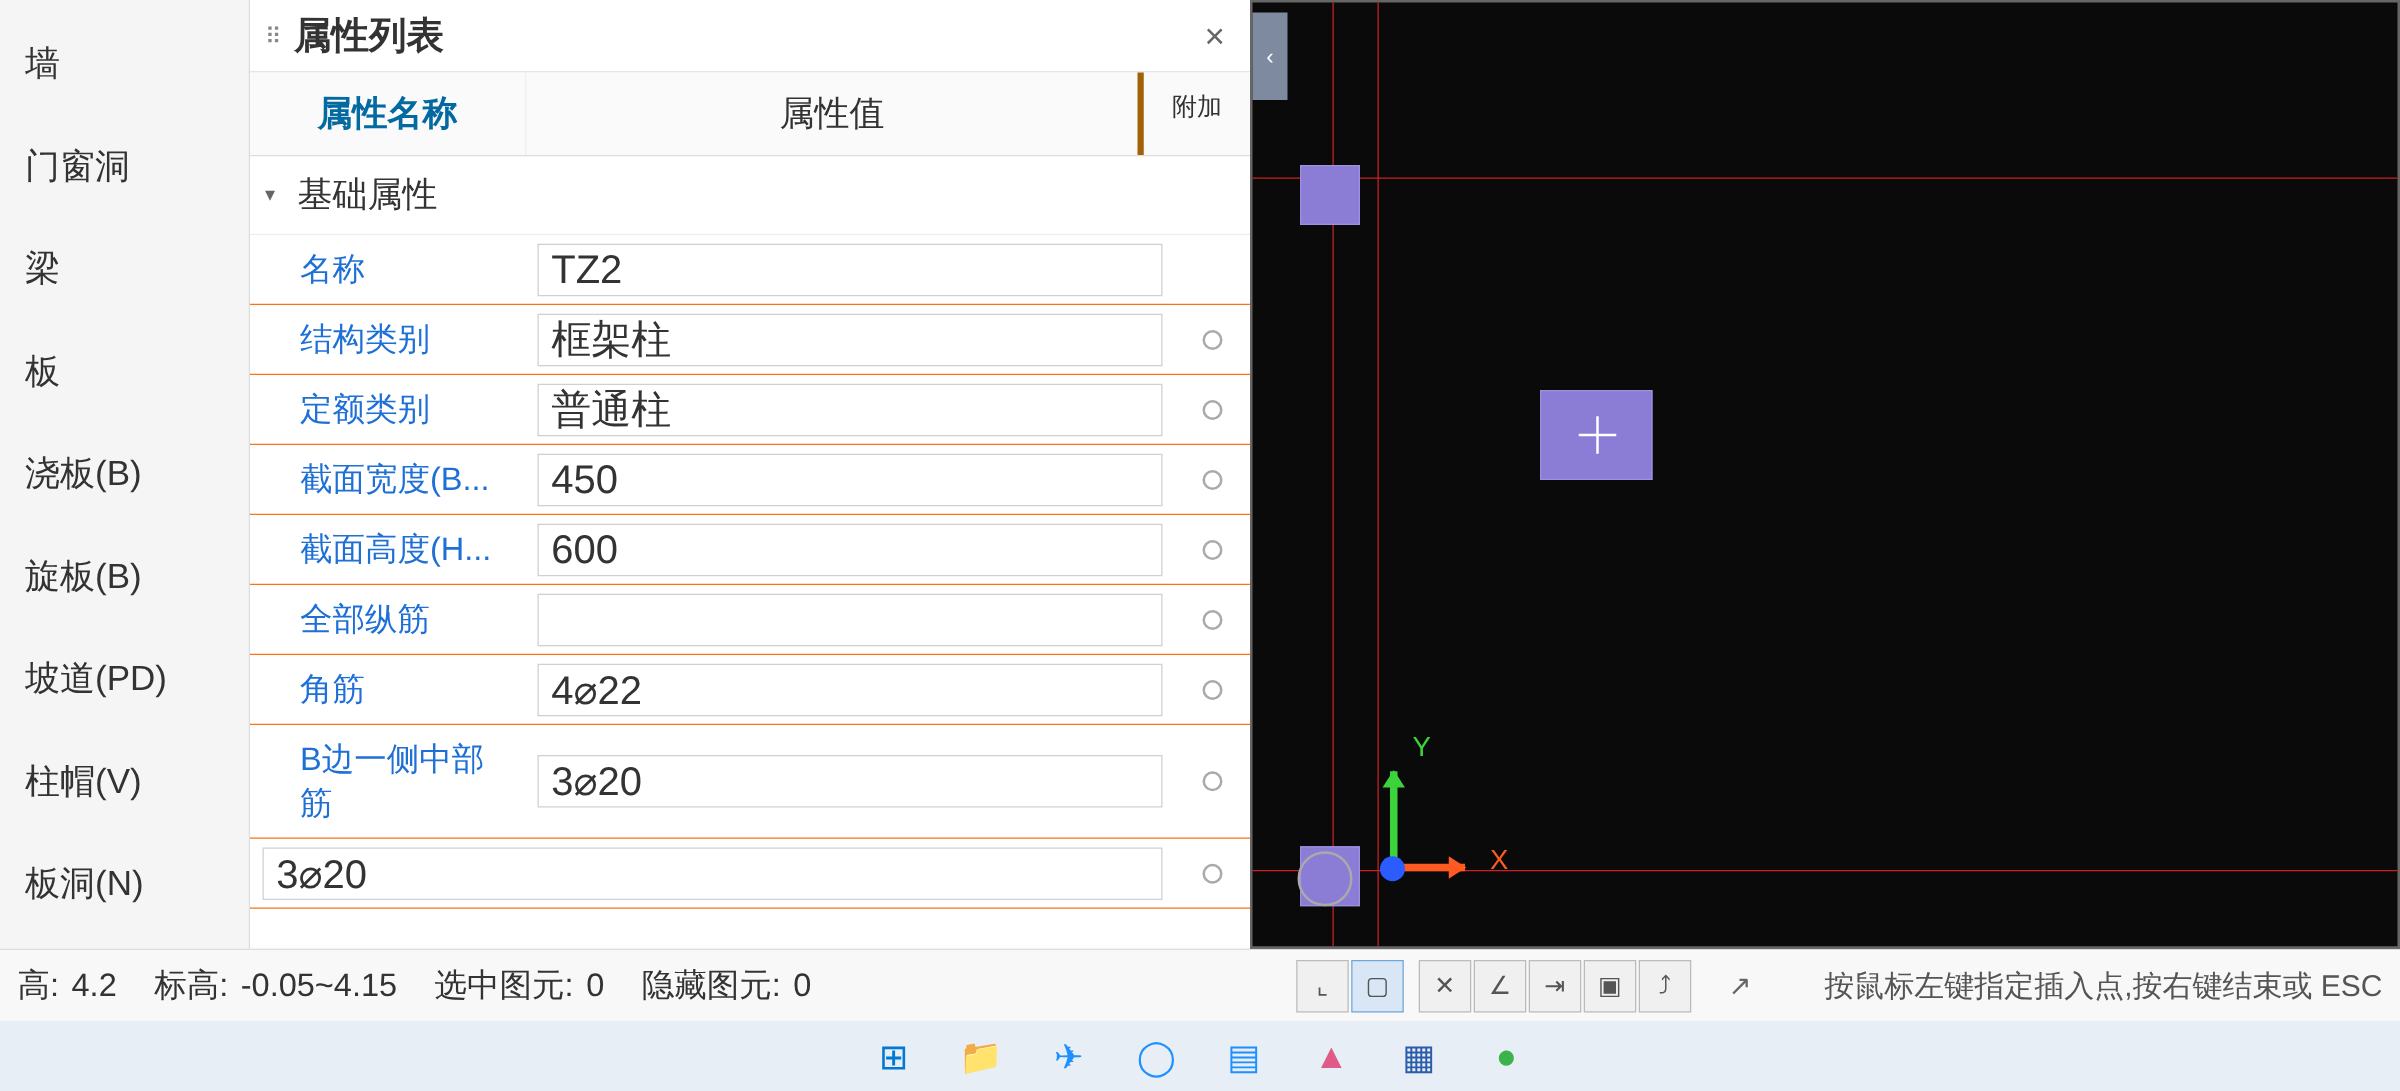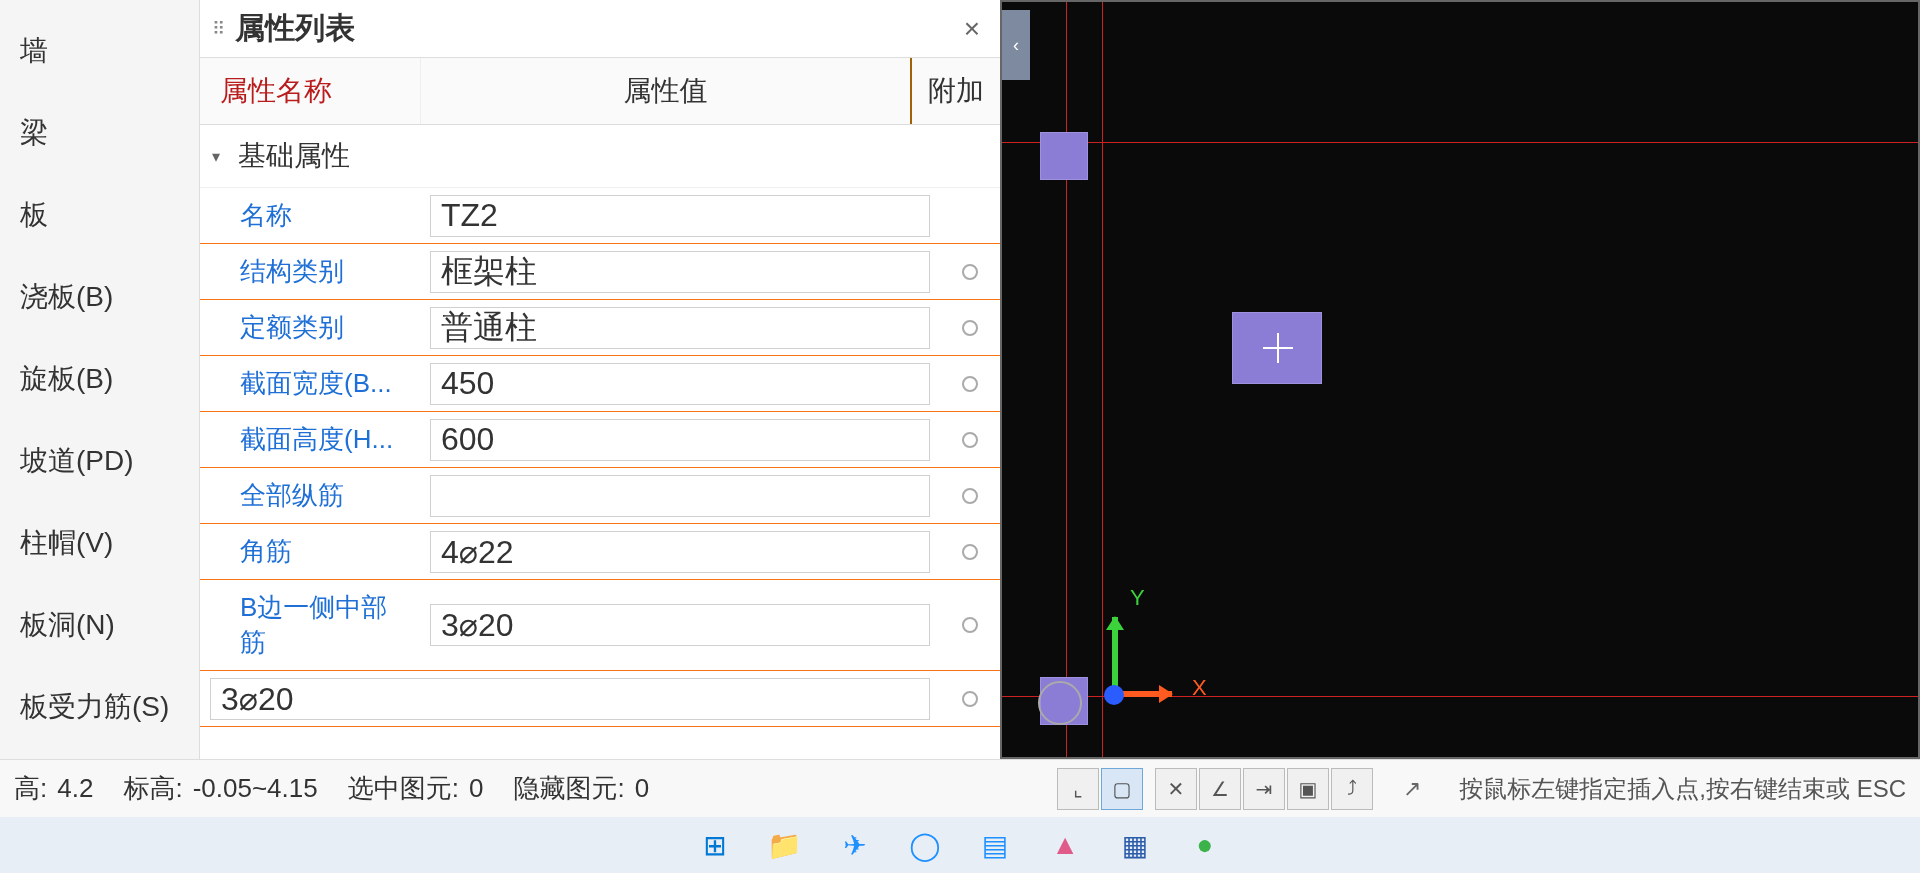--- a/index.html
+++ b/index.html
@@ -9,23 +9,23 @@
     .left-sidebar { width: 200px; background: #f5f5f5; padding: 10px 0; border-right: 1px solid #ddd; }
     .sidebar-item { padding: 22px 20px; font-size: 28px; color: #333; cursor: pointer; }
     
     .properties-panel { width: 800px; background: #fff; display: flex; flex-direction: column; }
     .panel-header { display: flex; align-items: center; padding: 8px 12px; border-bottom: 1px solid #ddd; }
     .panel-header-dots { color: #888; font-size: 18px; margin-right: 10px; }
     .panel-header-title { flex: 1; font-size: 30px; color: #333; font-weight: bold; }
     .panel-header-close { font-size: 28px; color: #666; cursor: pointer; padding: 0 8px; }
     
     .prop-table-header { display: flex; border-bottom: 1px solid #ddd; background: #fafafa; }
-    .col-name-h { width: 220px; padding: 14px 20px; font-size: 28px; color: #b91c1c; }
+    .col-name-h { width: 220px; padding: 14px 20px; font-size: 28px; text-align: center; color: #0369a1; font-weight: bold; }
     .col-value-h { flex: 1; padding: 14px 20px; font-size: 28px; text-align: center; color: #333; border-left: 1px solid #eee; }
-    .col-extra-h { width: 90px; padding: 14px 6px; font-size: 28px; text-align: center; color: #333; border-left: 2px solid #a16207; }
+    .col-extra-h { width: 90px; padding: 14px 6px; font-size: 20px; text-align: center; color: #333; border-left: 5px solid #a16207; }
     
     .section-row { display: flex; align-items: center; padding: 12px 12px; border-bottom: 1px solid #eee; }
     .expand-arrow { width: 20px; color: #666; font-size: 16px; }
     .section-title { font-size: 28px; color: #333; margin-left: 6px; }
     
     .prop-row { display: flex; align-items: center; border-bottom: 1px solid #f97316; min-height: 56px; }
     .prop-name { width: 220px; padding: 10px 20px 10px 40px; color: #1e6fd6; font-size: 26px; }
     .prop-value-cell { flex: 1; padding: 6px 10px; }
     .prop-value-input { width: 100%; height: 42px; border: 1px solid #d0d0d0; padding: 4px 10px; font-size: 32px; color: #333; background: #fff; }
     .prop-extra { width: 60px; display: flex; align-items: center; justify-content: center; }
@@ -51,32 +51,33 @@
     .origin-circle { position: absolute; left: 36px; bottom: 32px; width: 44px; height: 44px; border: 2px solid #aaa; border-radius: 50%; }
     
     .collapse-tab { position: absolute; left: 0; top: 8px; width: 28px; height: 70px; background: #7d8aa0; display: flex; align-items: center; justify-content: center; color: #fff; font-size: 18px; }
     
     .status-bar { height: 58px; background: #f8f8f8; border-top: 1px solid #ddd; display: flex; align-items: center; padding: 0 14px; font-size: 26px; color: #333; gap: 30px; }
     .status-item { display: flex; align-items: center; gap: 10px; white-space: nowrap; }
     .status-toolbar { display: flex; align-items: center; gap: 2px; margin-left: auto; }
     .tool-btn { width: 42px; height: 42px; border: 1px solid #bbb; background: #f0f0f0; display: flex; align-items: center; justify-content: center; font-size: 20px; color: #555; cursor: pointer; }
     .tool-btn.active { background: #d8e6f5; border-color: #6fa8d8; }
     .tool-sep { width: 8px; }
-    .hint-text { font-size: 24px; color: #555; margin-left: 8px; white-space: nowrap; overflow: hidden; }
+    .hint-text { font-size: 24px; color: #555; margin-left: 28px; white-space: nowrap; overflow: hidden; }
     
     .taskbar { height: 56px; background: #e8eef5; display: flex; align-items: center; justify-content: center; gap: 28px; }
     .taskbar-icon { width: 42px; height: 42px; display: flex; align-items: center; justify-content: center; font-size: 28px; }
   </style>
 </head>
 <body>
 
 <div class="main-area">
 
   <div class="left-sidebar">
     <div class="sidebar-item">墙</div>
+    <div class="sidebar-item">门窗洞</div>
     <div class="sidebar-item">梁</div>
     <div class="sidebar-item">板</div>
     <div class="sidebar-item">浇板(B)</div>
     <div class="sidebar-item">旋板(B)</div>
     <div class="sidebar-item">坡道(PD)</div>
     <div class="sidebar-item">柱帽(V)</div>
     <div class="sidebar-item">板洞(N)</div>
     <div class="sidebar-item">板受力筋(S)</div>
   </div>
 

